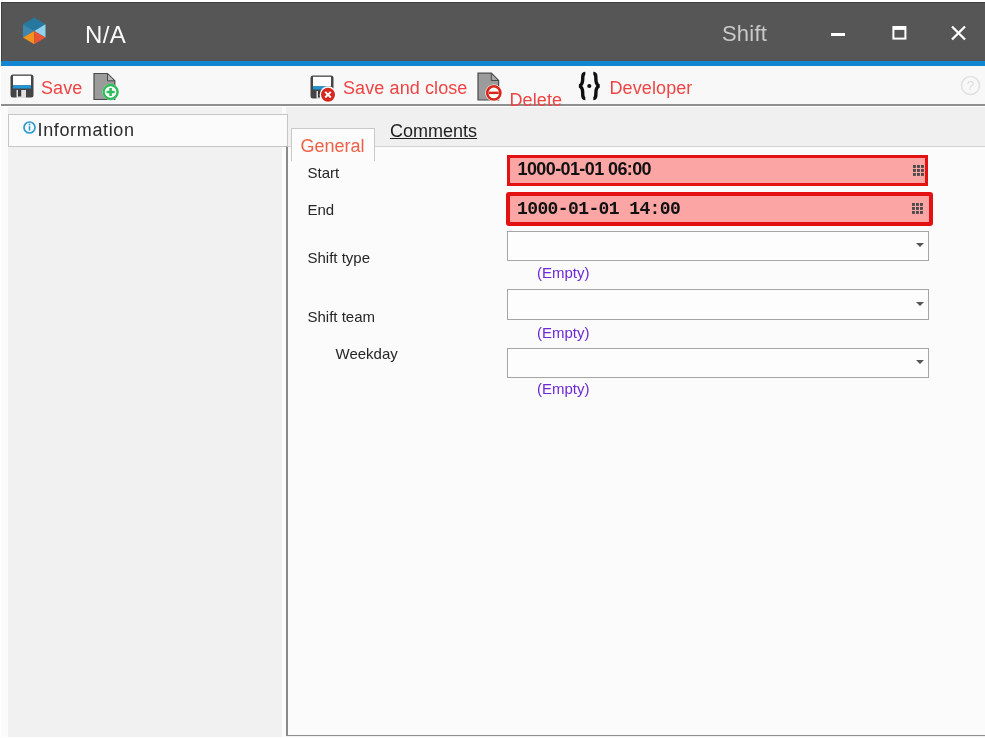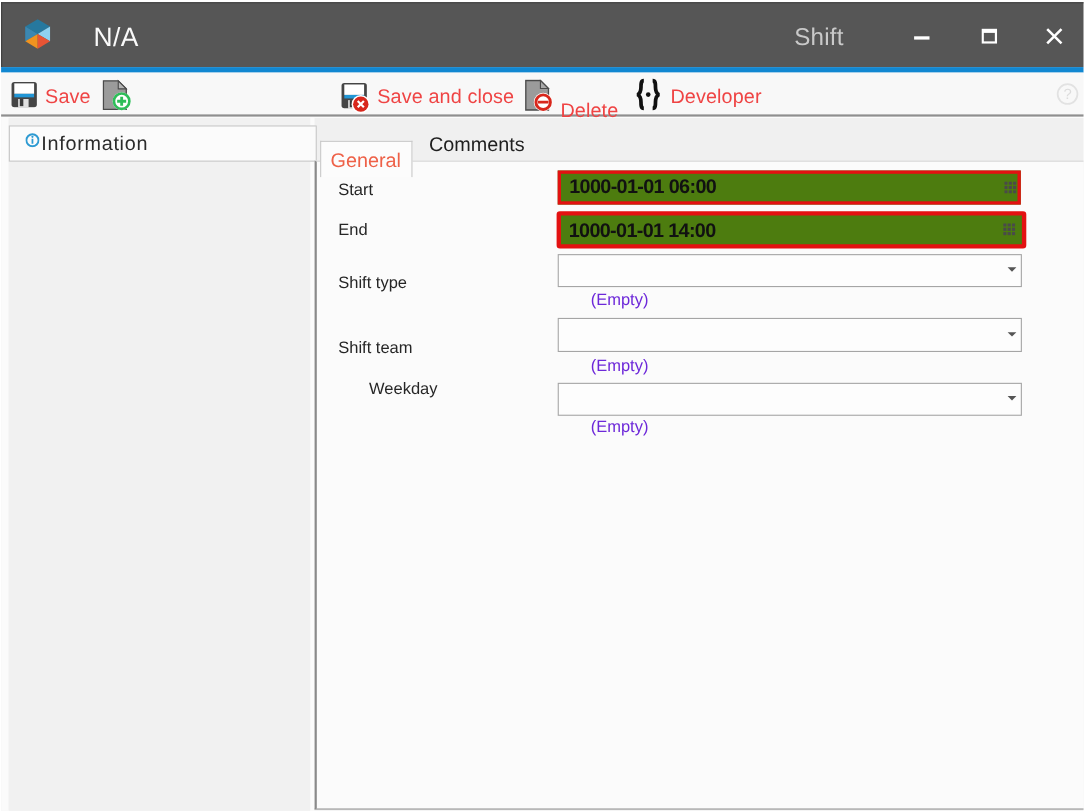--- a/index.html
+++ b/index.html
@@ -23,25 +23,25 @@
   #leftgap { left:1px; top:107px; width:7px; height:630px; background:#fbfbfb; }
   #leftpanel { left:8px; top:107px; width:273.5px; height:630px; background:#f1f1f1; }
   #midgap { left:281.5px; top:107px; width:4px; height:630px; background:#fbfbfb; }
   #infobox { left:7.5px; top:114px; width:280.5px; height:32.5px; background:#fbfbfb; border:1px solid #c6c6c6; }
   #infotext { left:37.5px; top:119.5px; font-size:18px; color:#2b2b2b; letter-spacing:0.65px; }
 
   
   #formpanel { left:285.5px; top:146px; width:699.5px; height:589.5px; background:#fbfbfb; border-left:2px solid #8a8a8a; border-bottom:1.5px solid #8f8f8f; border-top:1px solid #d4d4d4; }
   #tab-general { left:290.5px; top:114.5px; width:84px; height:33px; background:#fcfcfc; border:1px solid #c9c9c9; border-bottom:none; text-align:center;margin-top:13px; }
   #tab-general span { position:relative; top:7px; color:#ee6148; font-size:18px; }
-  #tab-comments { left:390px; top:121px; font-size:18px; color:#1f1f1f; }
+  #tab-comments { left:390px; top:121px; font-size:18px; color:#1f1f1f;text-decoration:underline; }
 
   .flabel { position:absolute; left:307.5px; font-size:15px; color:#262626; }
 
-  .redinput { position:absolute; left:507px; width:421px; height:30.5px; background:#4d7c0f; border:3.5px solid #e31111; color:#111; font-weight:bold; font-size:18px; line-height:23.5px; padding-left:7.5px; letter-spacing:-0.6px; }
+  .redinput { position:absolute; left:507px; width:421px; height:30.5px; background:#fca5a5; border:3.5px solid #e31111; color:#111; font-weight:bold; font-size:18px; line-height:23.5px; padding-left:7.5px; letter-spacing:-0.6px; }
   .dropdown { position:absolute; left:506.5px; width:422.5px; height:30.5px; background:#fdfdfd; border:1.5px solid #a5a5a5; }
   .empty { position:absolute; left:537px; font-size:15px; color:#6d28d9; }
   .ddarrow { position:absolute; right:4.5px; top:11.5px; width:0; height:0; border-left:4px solid transparent; border-right:4px solid transparent; border-top:4.5px solid #555; }
   .gridicon { position:absolute; right:1px; top:6.5px; }
 </style>
 </head>
 <body>
 <div id="win">
   <div id="titlebar" class="abs"></div>
   <div id="bluebar" class="abs"></div>
@@ -151,21 +151,21 @@
           <rect x="8" y="0" width="2.9" height="2.9"></rect>
         <rect x="0" y="4" width="2.9" height="2.9"></rect>
           <rect x="4" y="4" width="2.9" height="2.9"></rect>
           <rect x="8" y="4" width="2.9" height="2.9"></rect>
         <rect x="0" y="8" width="2.9" height="2.9"></rect>
           <rect x="4" y="8" width="2.9" height="2.9"></rect>
           <rect x="8" y="8" width="2.9" height="2.9"></rect>
       </g>
     </svg>
   </div>
-  <div class="redinput" style="top:191.5px; left:505.5px; width:427.5px; height:34px; border-width:4px; border-radius:3px; line-height:26px;">1000-01-01 14:00
+  <div class="redinput" style="top:191.5px; left:505.5px; width:427.5px; height:34px; border-width:4px; border-radius:3px; line-height:26px;font-family:Liberation Mono, monospace;">1000-01-01 14:00
     <svg class="gridicon" style="right:6.2px; top:7.3px;" width="11" height="11" viewBox="0 0 11 11">
       <g fill="#4a4a4a">
         <rect x="0" y="0" width="2.9" height="2.9"></rect>
           <rect x="4" y="0" width="2.9" height="2.9"></rect>
           <rect x="8" y="0" width="2.9" height="2.9"></rect>
         <rect x="0" y="4" width="2.9" height="2.9"></rect>
           <rect x="4" y="4" width="2.9" height="2.9"></rect>
           <rect x="8" y="4" width="2.9" height="2.9"></rect>
         <rect x="0" y="8" width="2.9" height="2.9"></rect>
           <rect x="4" y="8" width="2.9" height="2.9"></rect>

